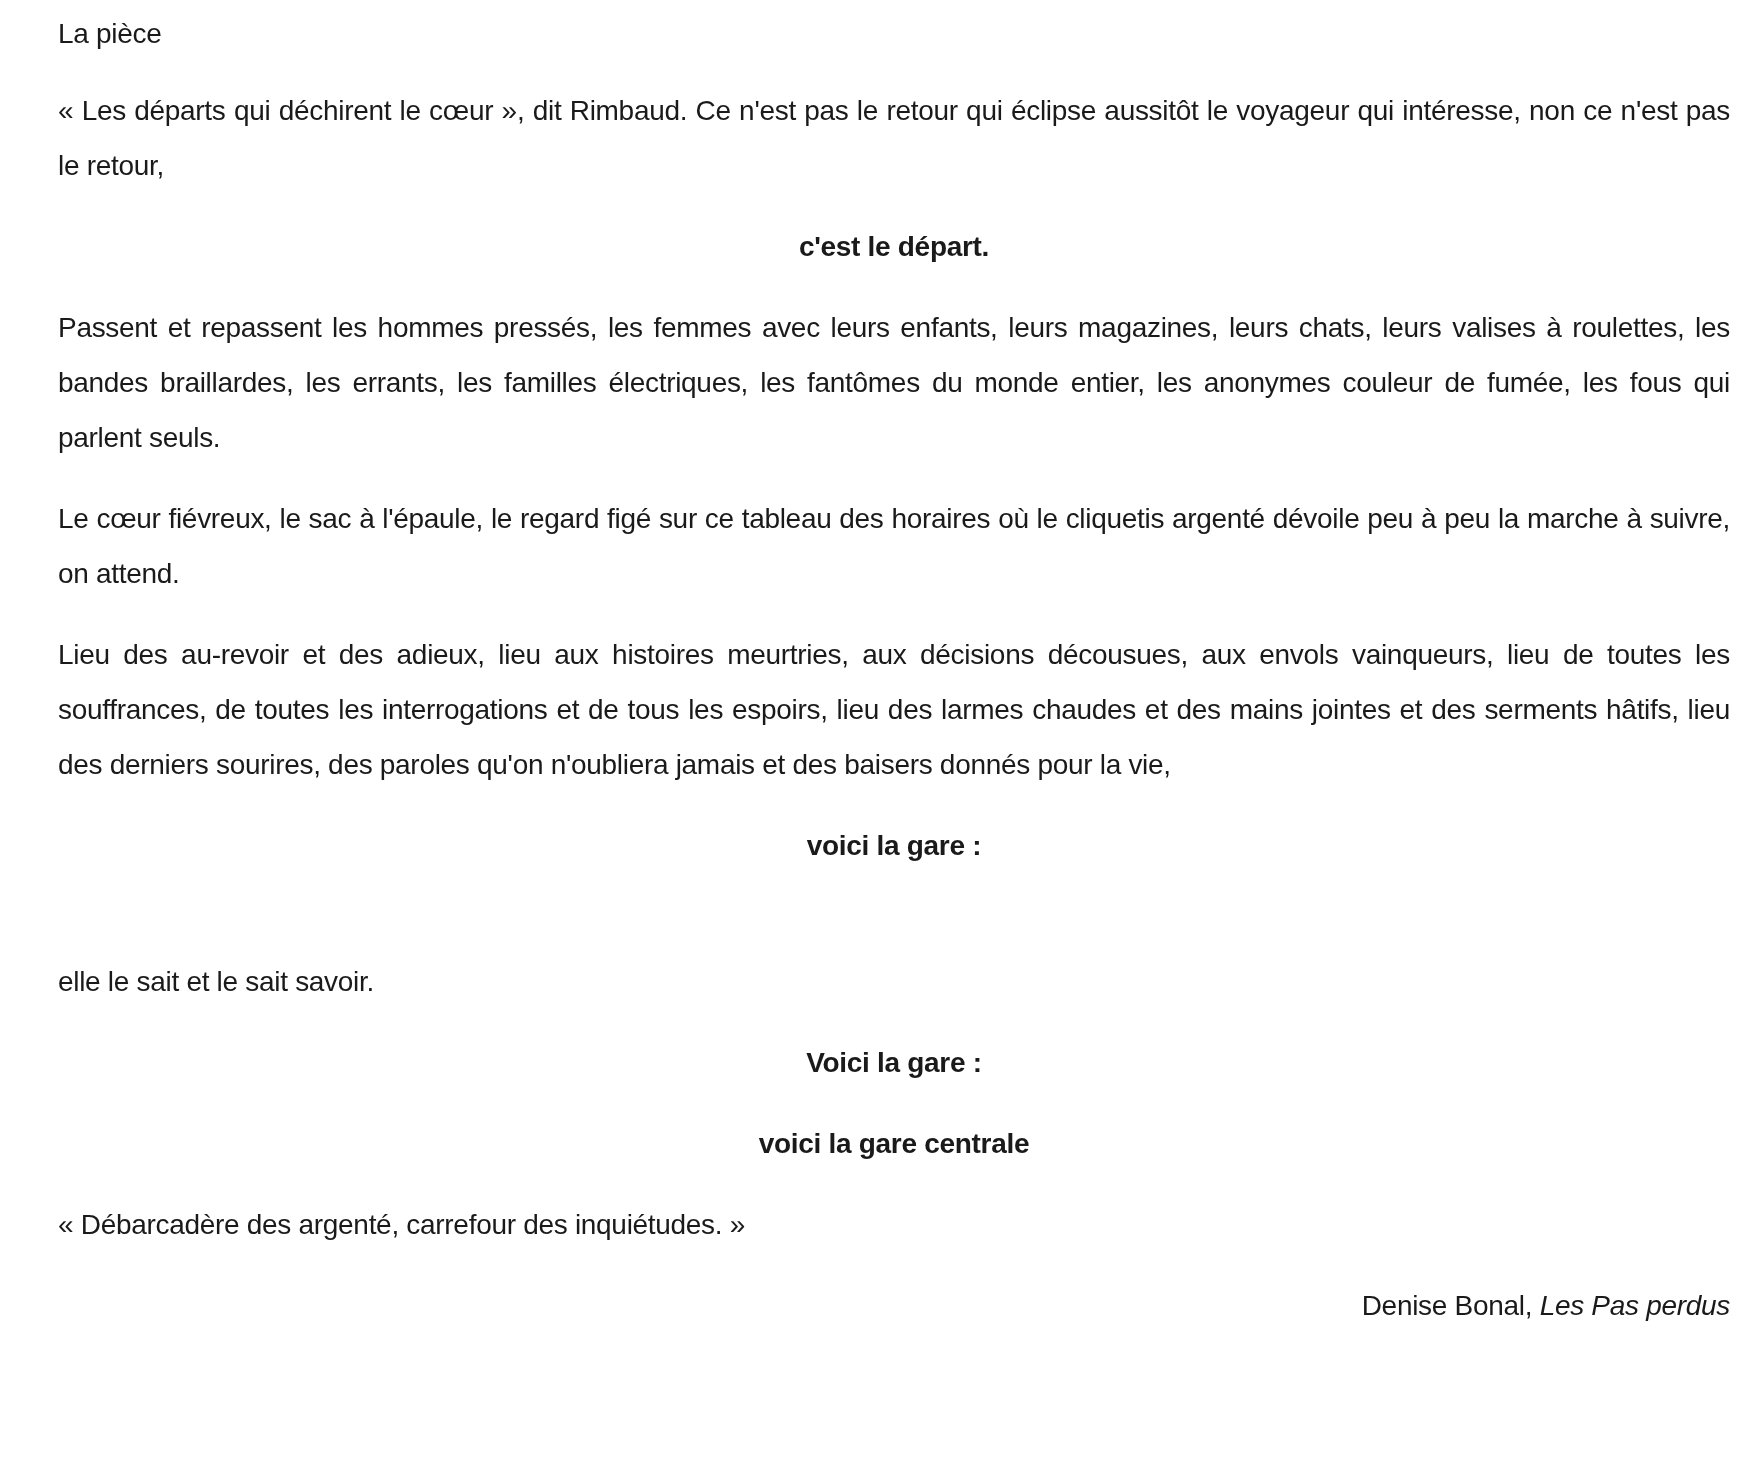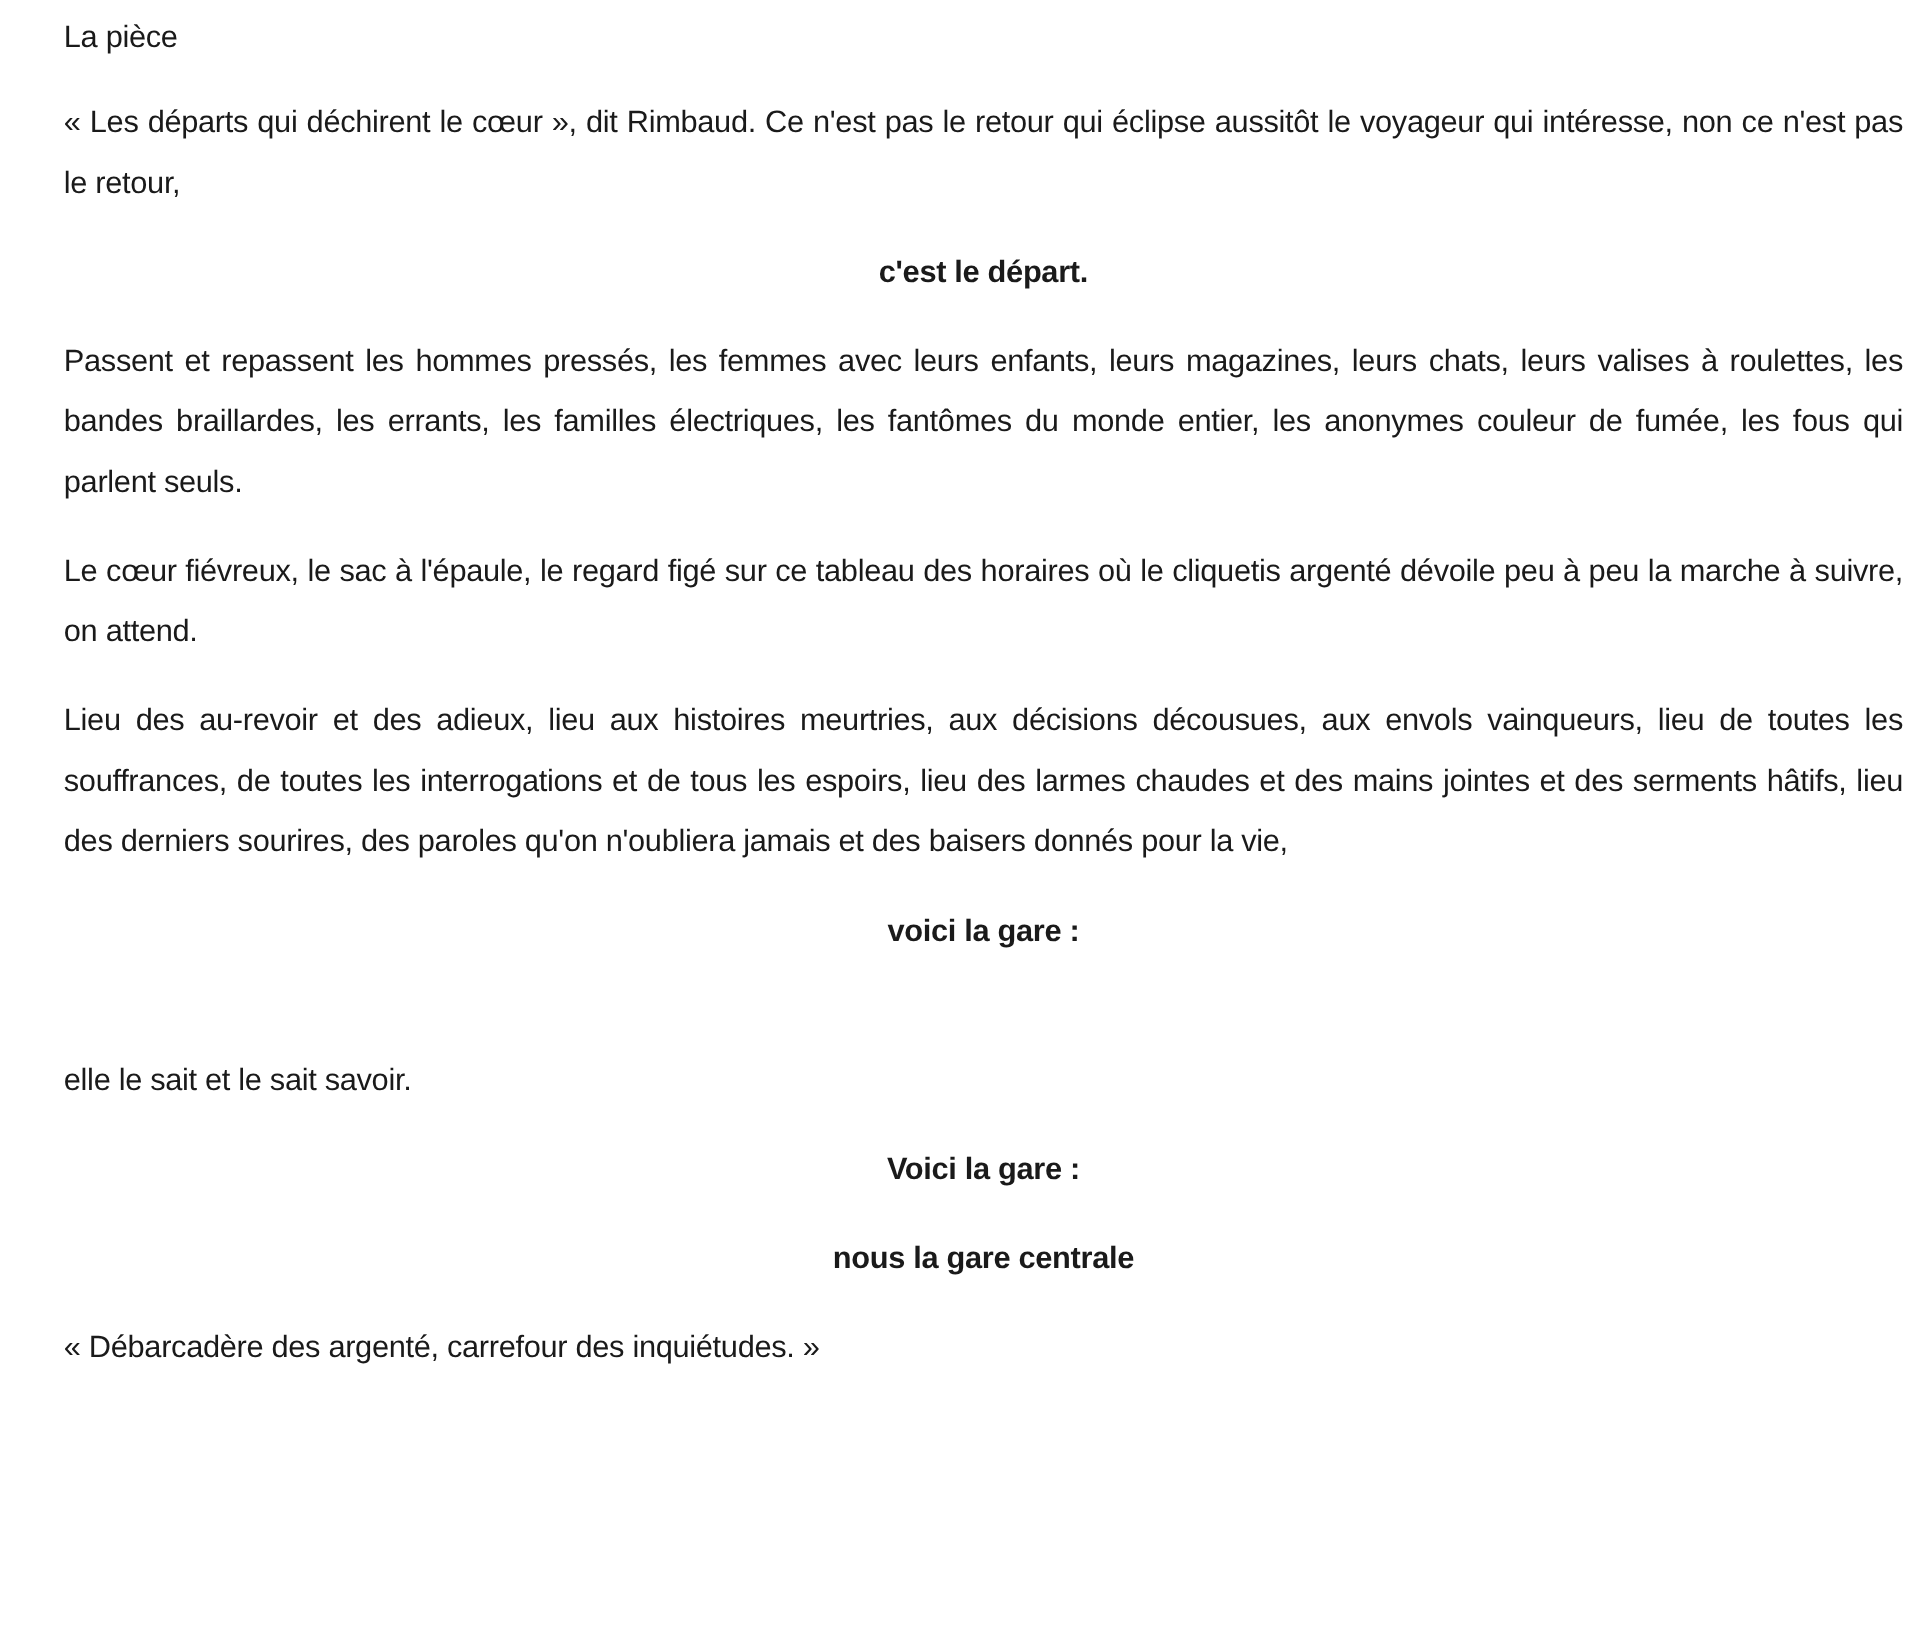--- a/index.html
+++ b/index.html
@@ -49,18 +49,19 @@
 
   <p class="justify">Lieu des au-revoir et des adieux, lieu aux histoires meurtries, aux décisions décousues, aux envols vainqueurs, lieu de toutes les souffrances, de toutes les interrogations et de tous les espoirs, lieu des larmes chaudes et des mains jointes et des serments hâtifs, lieu des derniers sourires, des paroles qu'on n'oubliera jamais et des baisers donnés pour la vie,</p>
 
   <p class="center">voici la gare :</p>
 
   <p class="left"><br><span>elle le sait et le sait savoir.</span></p>
 
   <p class="center">Voici la gare :</p>
 
 
-  <p class="center">nous la gare centrale</p>
+  <p class="center">voici la gare centrale</p>
 
   <p class="left">« Débarcadère des argenté, carrefour des inquiétudes. »</p>
 
+  <p class="right"><span>Denise Bonal, </span><span class="italic">Les Pas perdus</span></p>
 
 </div>
 
 </body></html>

